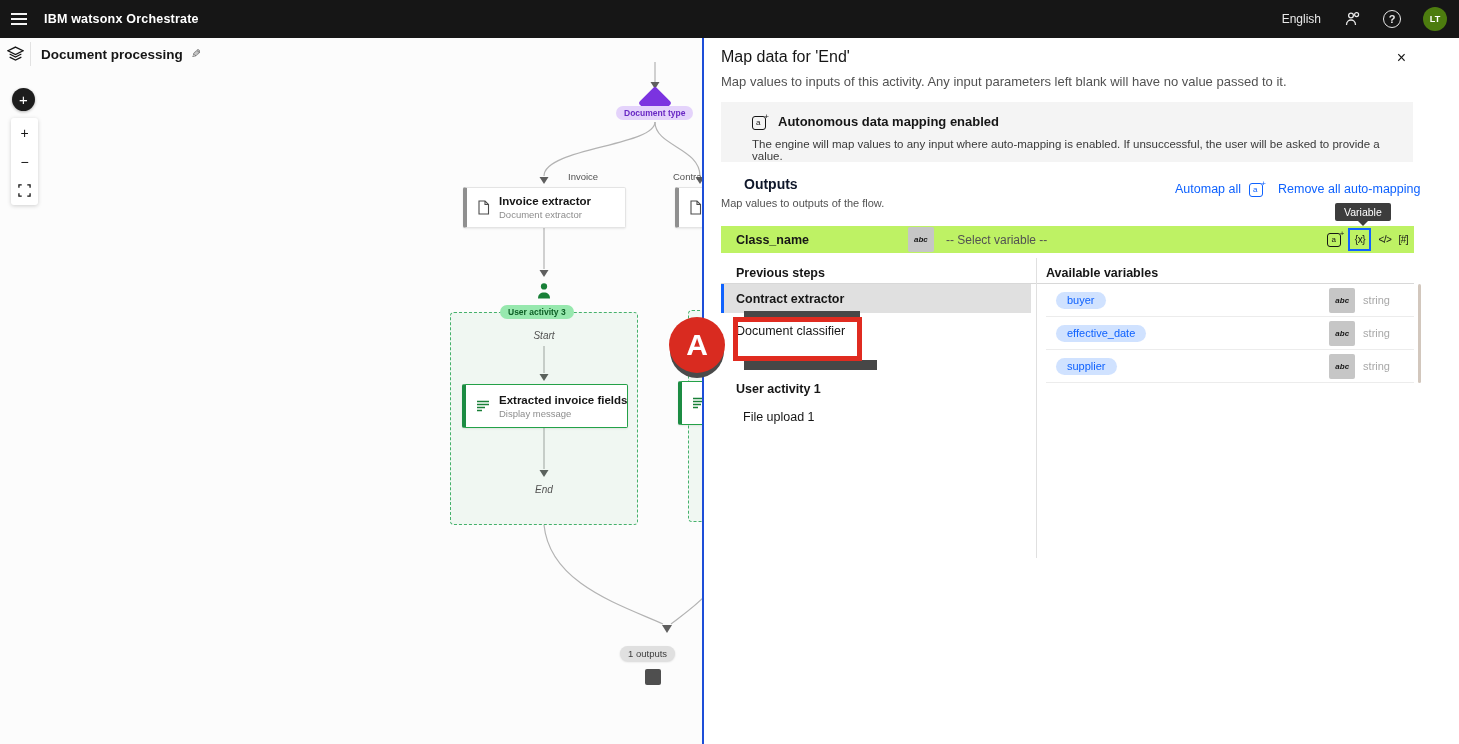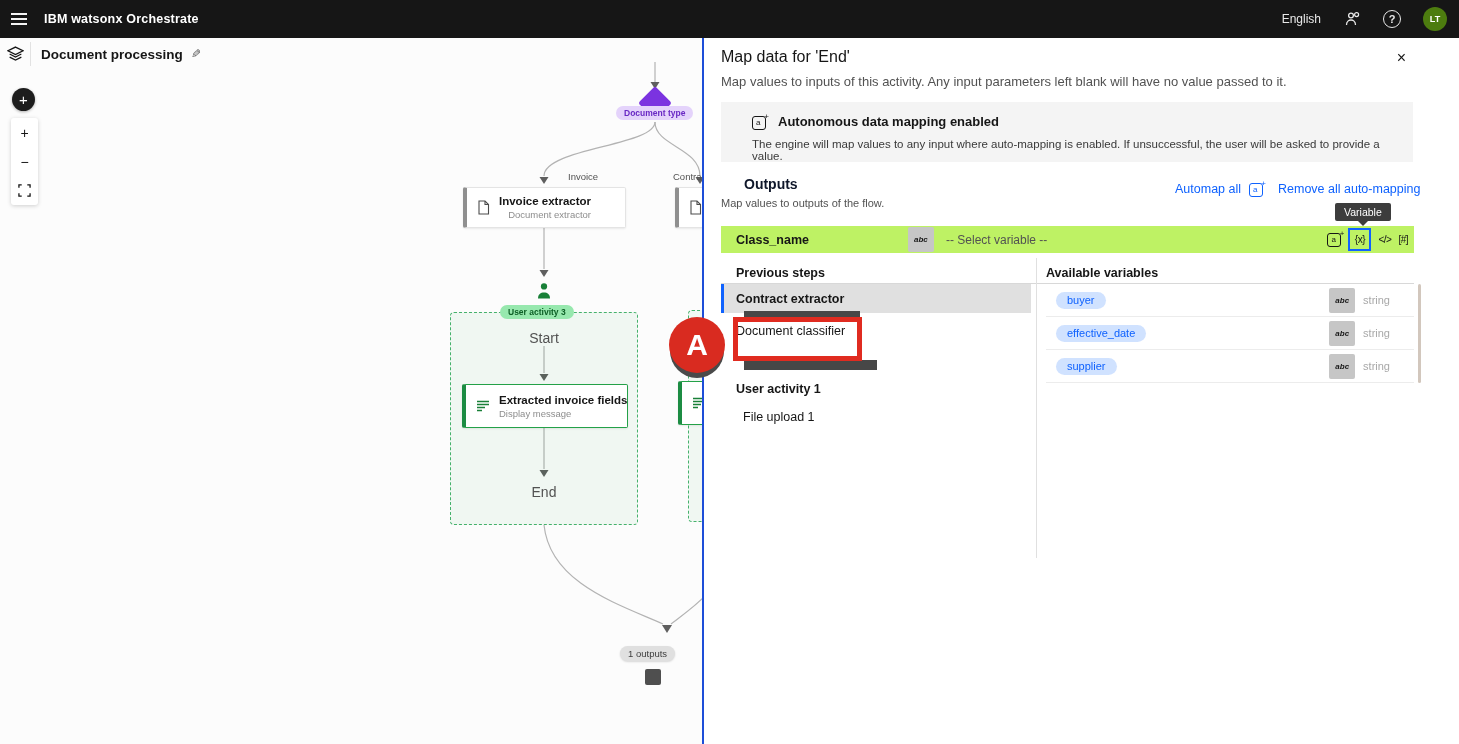--- a/index.html
+++ b/index.html
@@ -50,21 +50,21 @@
   .branch-label { position:absolute; font-size:9.5px; color:#525252; white-space:nowrap; }
 
   .node-card { position:absolute; background:#fff; border:1px solid #e4e4e4; border-left:4px solid #8f8f8f;
                border-radius:2px; box-shadow:0 1px 2px rgba(0,0,0,.08); display:flex; align-items:center;
                padding:0 10px; gap:9px; }
   .node-card.green { border:1px solid #24a148; border-left:4px solid #1c8c43; }
   .nc-title { font-size:11.5px; font-weight:700; color:#161616; white-space:nowrap; }
   .nc-sub { font-size:9.5px; color:#8d8d8d; white-space:nowrap; margin-top:2px; }
 
   .dashed-box { position:absolute; border:1.5px dashed #45b16b; background:rgba(36,161,72,.055); border-radius:4px; }
-  .flow-text { position:absolute; font-size:14px; color:#525252; text-align:center; }
+  .flow-text { position:absolute; font-size:10px; color:#525252; text-align:center;font-style:italic; }
 
   .end-square { position:absolute; left:645px; top:631px; width:16px; height:16px; background:#4f4f4f; border-radius:2px; }
 
   
   .panel { position:absolute; left:702px; top:38px; width:726px; height:736px; background:#fff; z-index:10;
            border-left:2px solid #1d4ed8; }
   .p-title { position:absolute; left:17px; top:10px; font-size:16px; color:#161616; }
   .p-close { position:absolute; right:22px; top:12px; font-size:16px; color:#161616; cursor:pointer; line-height:1; }
   .p-desc { position:absolute; left:17px; top:36px; font-size:13px; color:#525252; }
 
@@ -194,21 +194,21 @@
     <path class="edge" d="M731,515 C720,552 692,570 671,586"></path>
     <path class="ah" d="M662,587 L672,587 L667,595 Z"></path>
   </svg>
 
   <div class="diamond"></div>
   <div class="pill pill-purple" style="left:616px; top:68px;">Document type</div>
 
   <div class="branch-label" style="left:568px; top:133px;">Invoice</div>
   <div class="branch-label" style="left:673px; top:133px;">Contract (defau</div>
 
-  <div class="node-card" style="left:463px; top:149px; width:163px; height:41px;text-align:right;">
+  <div class="node-card" style="left:463px; top:149px; width:163px; height:41px;">
     <span class="doc-ic">
       <svg width="13" height="15" viewBox="0 0 13 15">
           <path d="M2 1 H8 L11.5 4.5 V14 H2 Z" fill="none" stroke="#4d4d4d" stroke-width="1.1"></path>
           <path d="M8 1 V4.5 H11.5" fill="none" stroke="#4d4d4d" stroke-width="1.1"></path>
         </svg>
     </span>
     <span>
       <div class="nc-title">Invoice extractor</div>
       <div class="nc-sub">Document extractor</div>
     </span>

